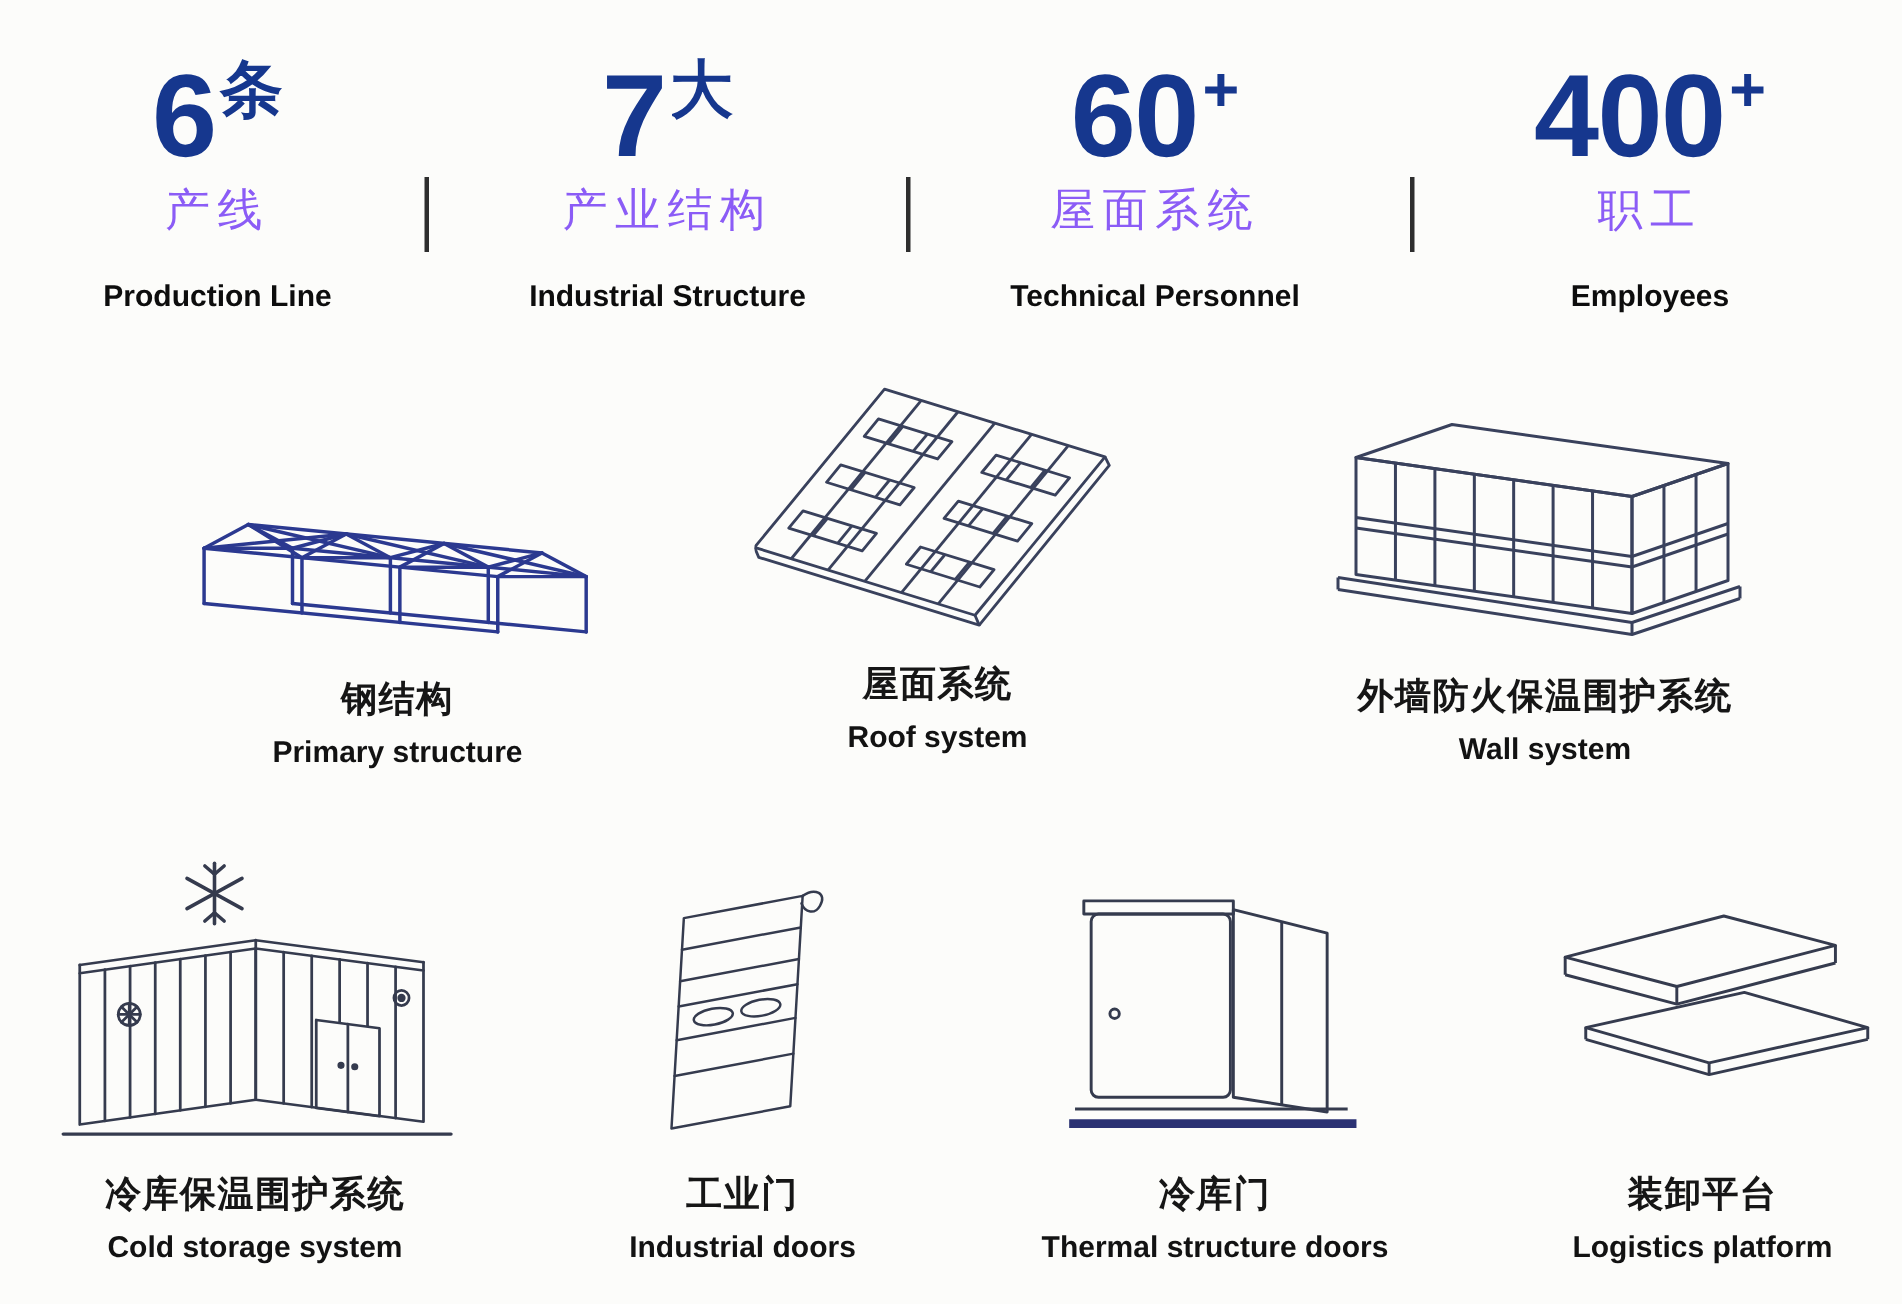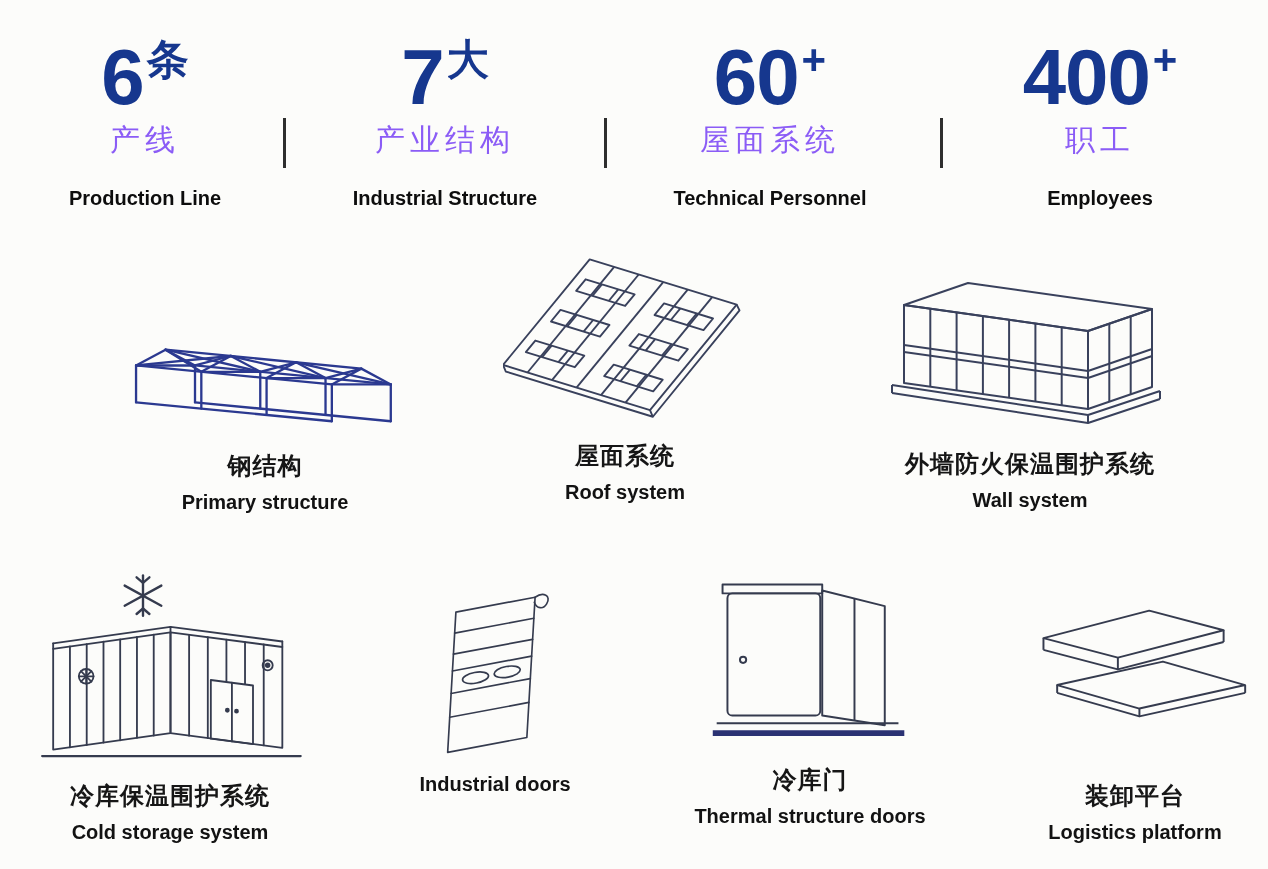--- a/index.html
+++ b/index.html
@@ -45,21 +45,21 @@
     margin-top:16px; letter-spacing:1px; white-space:nowrap;
   }
   .product .en {
     font-size:20px; font-weight:600; color:#121212; margin-top:9px; white-space:nowrap;
   }
   #prod-steel { left:100px; top:252px; width:330px; }
   #prod-roof  { left:475px; top:242px; width:300px; }
   #prod-wall  { left:850px; top:250px; width:360px; }
   #prod-cold  { left:15px;  top:548px; width:310px; }
   #prod-ind   { left:355px; top:548px; width:280px; }
-  #prod-insul { left:655px; top:532px; width:310px; }
+  #prod-insul { left:655px; top:548px; width:310px; }
   #prod-dock  { left:985px; top:548px; width:300px; }
   #prod-dock svg { margin-bottom:32px; }
   svg { display:block; }
 </style>
 </head>
 <body>
 
 <div class="stat" id="stat-1">
   <div class="num"><span>6</span><span class="unit">条</span></div>
   <div class="zh">产线</div>
@@ -245,20 +245,21 @@
         <line x1="50.5" y1="53.5" x2="146.5" y2="35.5"></line>
         <line x1="49" y1="79" x2="145" y2="61"></line>
         <line x1="47.8" y1="99.4" x2="143.8" y2="81.4"></line>
         <line x1="46.2" y1="126.6" x2="142.2" y2="108.6"></line>
         <line x1="44.5" y1="155.5" x2="140.5" y2="137.5"></line>
         <ellipse cx="75.8" cy="107.6" rx="16" ry="6.5" transform="rotate(-10.6 75.8 107.6)"></ellipse>
         <ellipse cx="114.2" cy="100.4" rx="16" ry="6.5" transform="rotate(-10.6 114.2 100.4)"></ellipse>
       </g>
     </svg>
   </div>
+  <div class="zh">工业门</div>
   <div class="en">Industrial doors</div>
 </div>
 
 <div class="product row2" id="prod-insul">
   <div class="icon-box">
     <svg viewBox="0 0 220 185" width="215">
       <g fill="none" stroke="#353b4e" stroke-width="2" stroke-linejoin="round">
         <rect x="20" y="18" width="102" height="9"></rect>
         <rect x="25" y="27" width="95" height="125" rx="5"></rect>
         <circle cx="41" cy="95" r="3.2"></circle>

